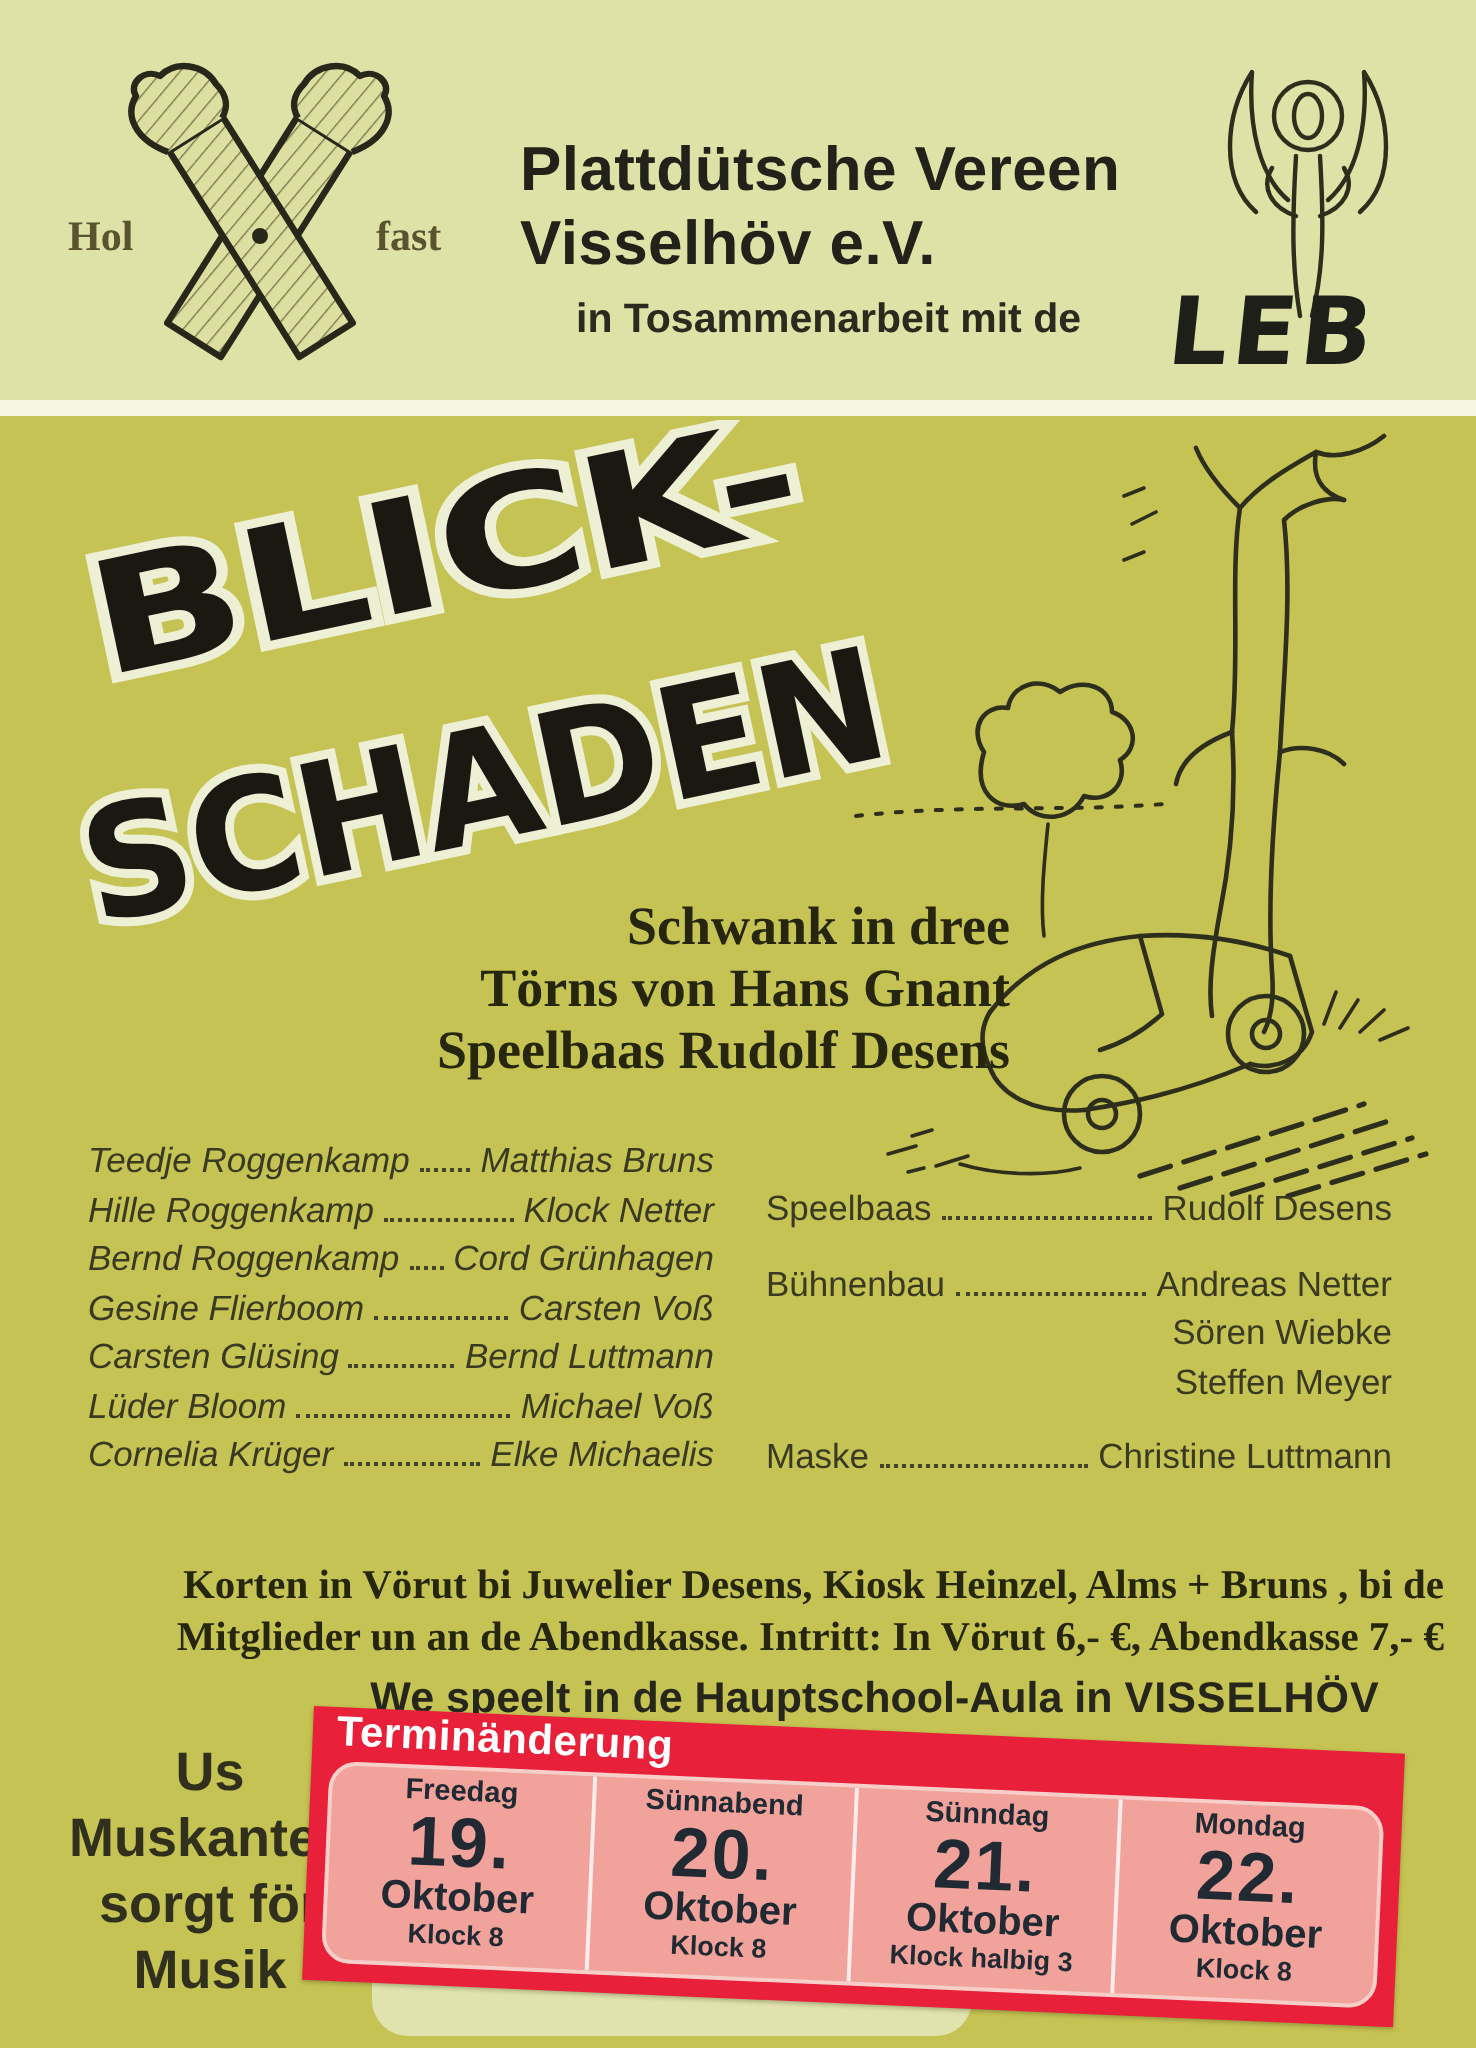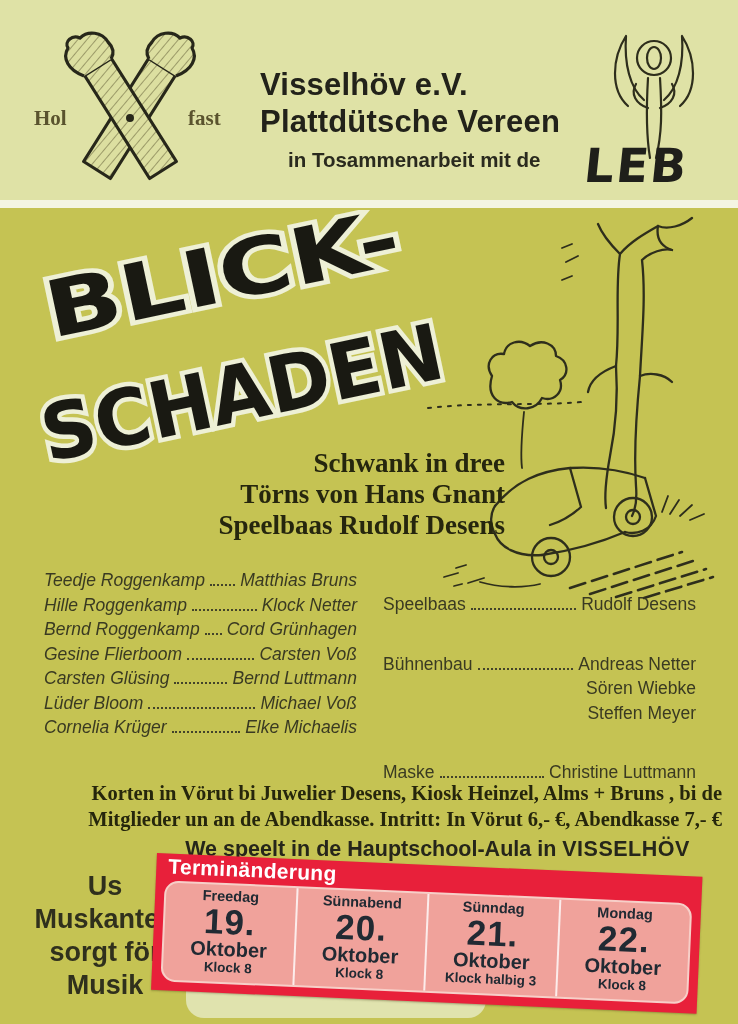--- a/index.html
+++ b/index.html
@@ -25,21 +25,21 @@
   .illustration{position:absolute;left:420px;top:8px;}
 
   .subtitle{position:absolute;left:95px;top:240px;width:410px;text-align:right;
             font-family:"Liberation Serif",serif;font-weight:bold;font-size:27px;
             line-height:31px;color:#26260e;}
 
   .cast{position:absolute;width:313px;font-size:17.5px;color:#3a3a22;}
   .cast-left{left:44px;top:362px;font-style:italic;}
   .cast-right{left:383px;top:386px;}
   .cast-row{display:flex;align-items:baseline;height:24.5px;}
-  .cast-row.gap{margin-top:35px;}
+  .cast-row.gap{margin-top:13px;}
   .cast-role{white-space:pre;}
   .cast-actor{white-space:pre;}
   .leader{flex:1;border-bottom:2.6px dotted #43432a;margin:0 5px 4px 5px;min-width:6px;}
   .leader.hidden{border-bottom:none;}
 
   .tickets{position:absolute;left:16px;top:572px;width:706px;text-align:right;
            font-family:"Liberation Serif",serif;font-weight:bold;font-size:20.5px;
            line-height:26px;color:#26260c;}
 
   .venue{position:absolute;left:150px;top:629px;width:575px;text-align:center;
@@ -92,22 +92,22 @@
         <path d="M56,54 C40,48 34,36 40,26 C36,20 44,12 52,16 C60,8 74,10 80,20 C86,26 86,32 83,37" fill="url(#wood)"></path>
         <circle cx="102" cy="96" r="2.4" fill="#27271a"></circle>
       </g>
       <g font-family="Liberation Serif, serif" font-weight="bold" font-size="21" fill="#5a532e">
         <text x="6" y="103">Hol</text>
         <text x="160" y="103">fast</text>
       </g>
     </svg>
 
     <div class="org-block">
+      <div class="org-line">Plattdütsche Vereen</div>
       <div class="org-line">Visselhöv e.V.</div>
-      <div class="org-line">Plattdütsche Vereen</div>
     </div>
 
     <div class="coop">in Tosammenarbeit mit de</div>
 
     <svg class="lebsvg" width="172" height="172" viewBox="0 0 172 172">
       <g class="sketch" stroke-width="2.2">
         <circle cx="88" cy="40" r="17"></circle>
         <ellipse cx="88" cy="40" rx="7" ry="11"></ellipse>
         <path d="M62,88 C44,72 46,40 60,18 C58,46 64,70 78,82"></path>
         <path d="M114,88 C132,72 130,40 116,18 C118,46 112,70 98,82"></path>

